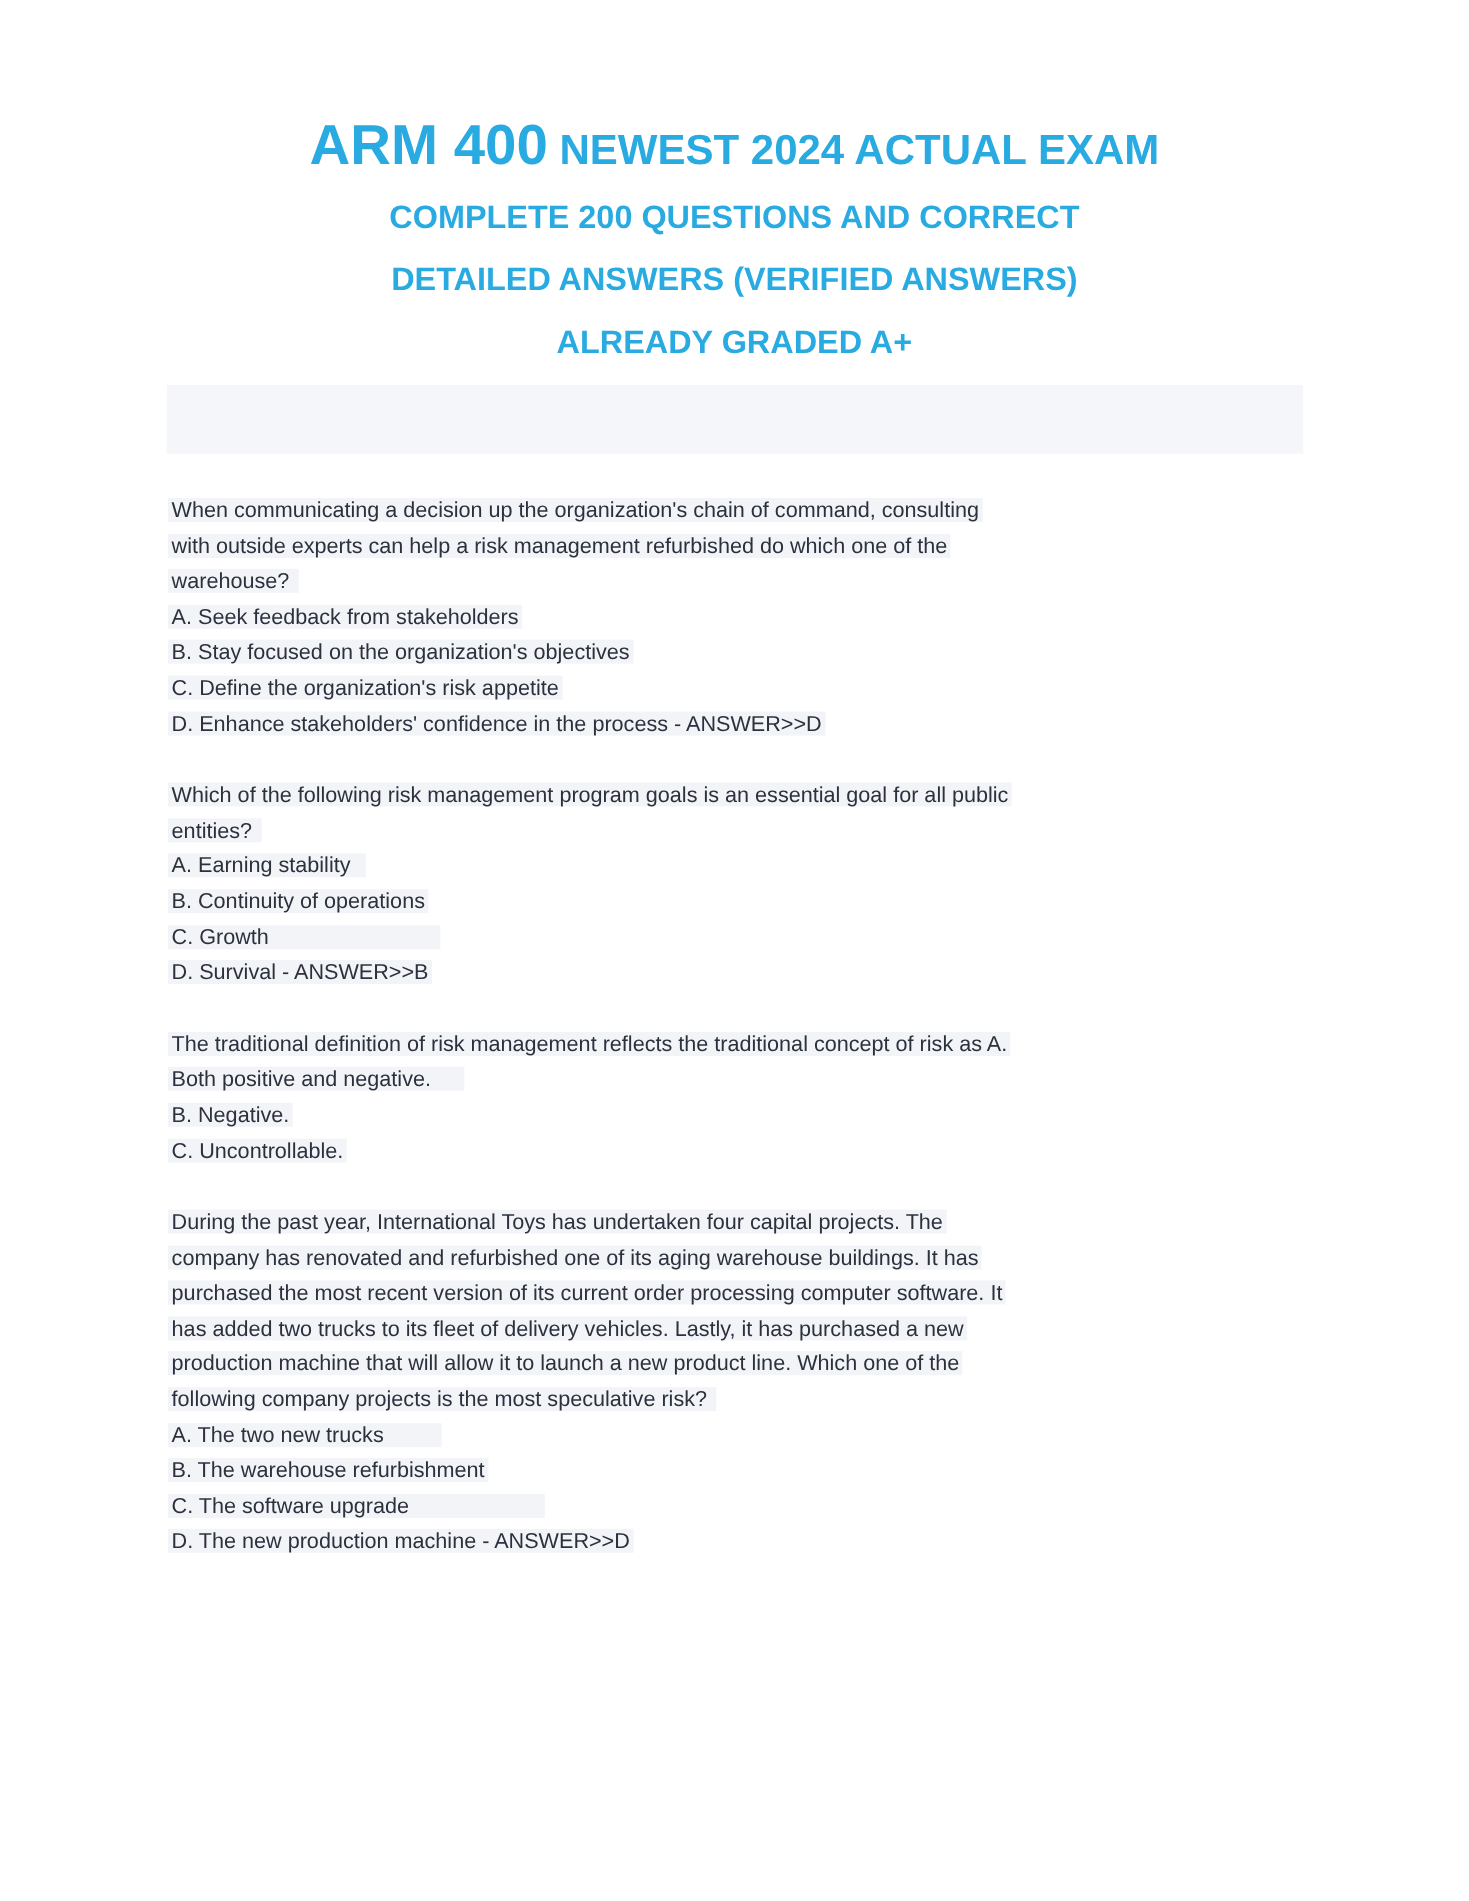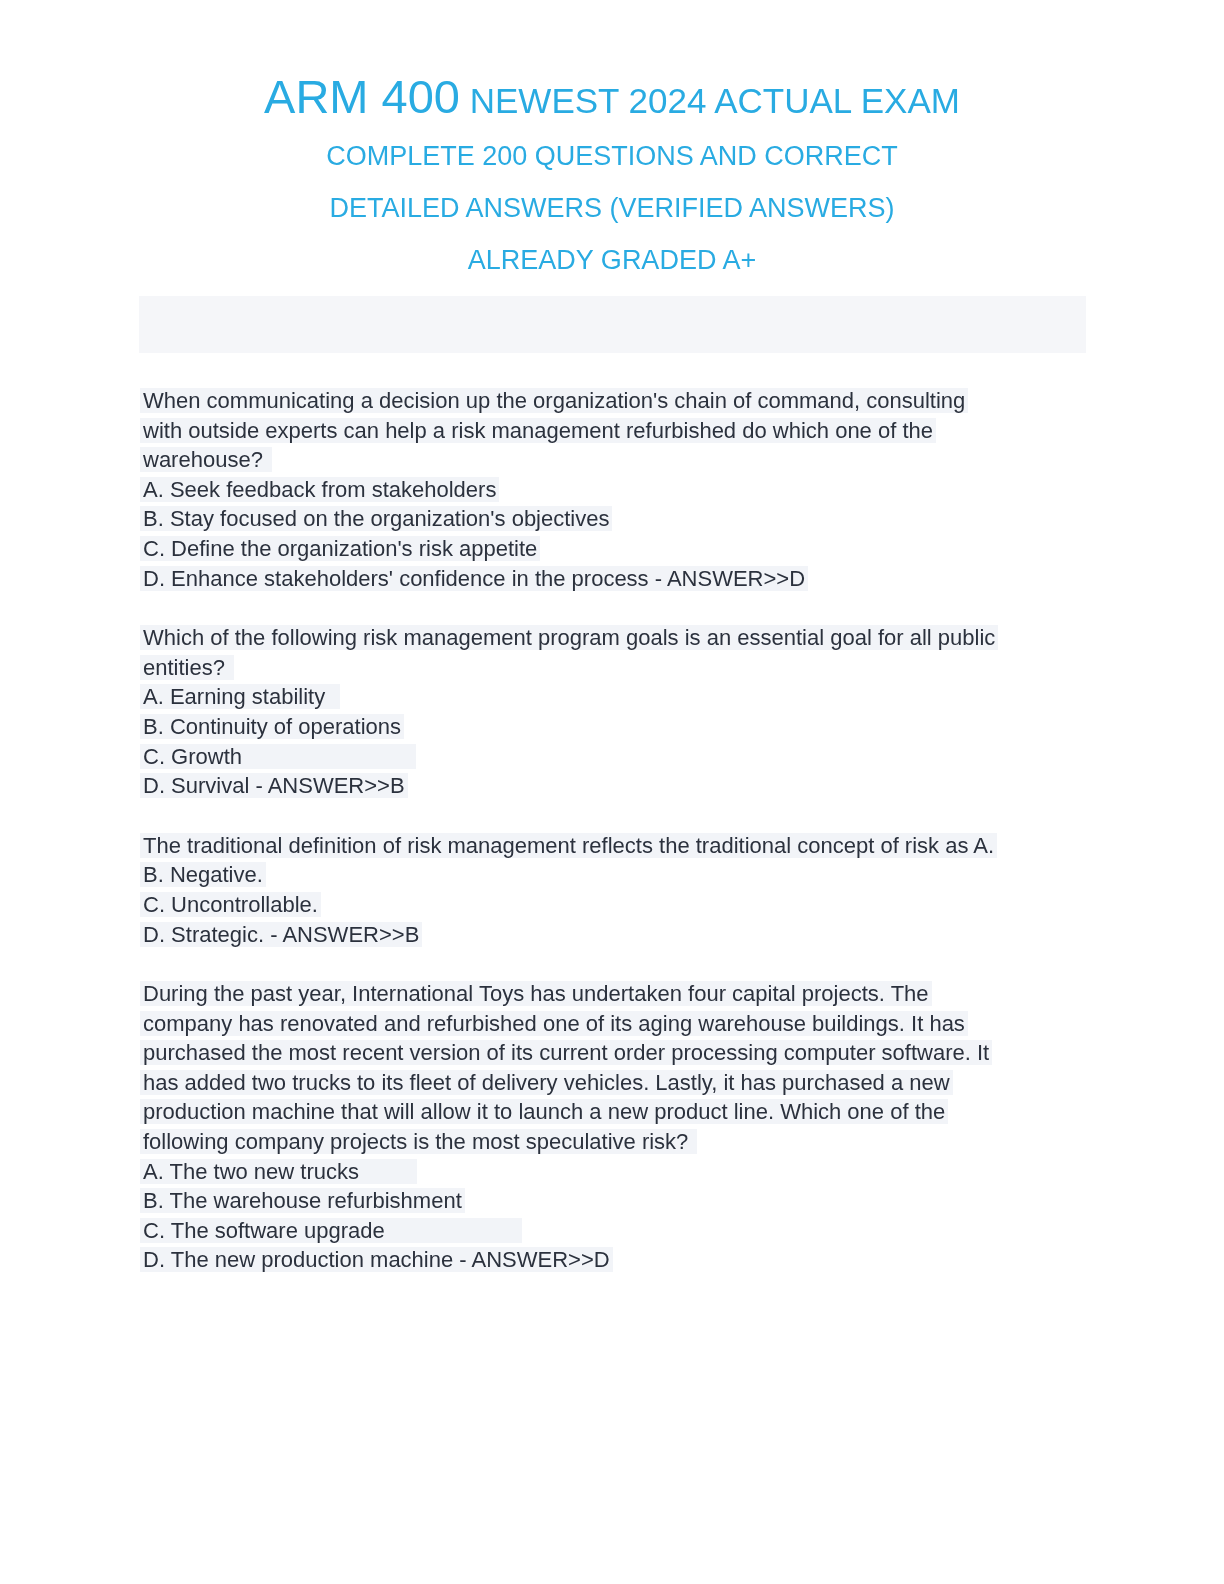--- a/index.html
+++ b/index.html
@@ -11,39 +11,39 @@
   }
   *{margin:0;padding:0;box-sizing:border-box;}
   html,body{background:#ffffff;}
   body{
     width:1224px;height:1584px;
     background:var(--page-bg);
     overflow:hidden;
     font-family:"Liberation Sans","DejaVu Sans",sans-serif;
   }
   .title{
-    padding-top:68px;
+    padding-top:92px;
     text-align:center;
     color:var(--accent);
-    font-weight:400;
+    font-weight:700;
     width:1060px;
     margin:0 auto;
   }
   .title-line1{font-size:35px;line-height:58px;white-space:pre;}
   .title-line1 .big{font-size:47px;}
   .title-line{font-size:27px;line-height:52px;white-space:pre;}
   .title-bar{
     width:947px;height:57px;
     margin:10px auto 0 auto;
     background:var(--bar);
   }
   .content{
     margin:33px 0 0 140px;
     width:1010px;
-    font-size:22px;
+    font-size:18px;
     color:var(--text);
   }
   .question{margin-bottom:30px;}
   .line{
     line-height:29.6px;
     height:29.6px;
     white-space:pre;
   }
   .hl{
     background:var(--hl);
@@ -76,23 +76,23 @@
     <div class="question">
       <div class="line"><span class="hl">Which of the following risk management program goals is an essential goal for all public</span></div>
       <div class="line"><span class="hl">entities? </span></div>
       <div class="line"><span class="hl">A. Earning stability  </span></div>
       <div class="line"><span class="hl">B. Continuity of operations</span></div>
       <div class="line"><span class="hl">C. Growth                            </span></div>
       <div class="line"><span class="hl">D. Survival - ANSWER&gt;&gt;B</span></div>
     </div>
     <div class="question">
       <div class="line"><span class="hl">The traditional definition of risk management reflects the traditional concept of risk as A.</span></div>
+      <div class="line"><span class="hl">Both positive and negative.     </span></div>
       <div class="line"><span class="hl">B. Negative.</span></div>
       <div class="line"><span class="hl">C. Uncontrollable.</span></div>
-      <div class="line"><span class="hl">D. Strategic. - ANSWER&gt;&gt;B</span></div>
     </div>
     <div class="question">
       <div class="line"><span class="hl">During the past year, International Toys has undertaken four capital projects. The</span></div>
       <div class="line"><span class="hl">company has renovated and refurbished one of its aging warehouse buildings. It has</span></div>
       <div class="line"><span class="hl">purchased the most recent version of its current order processing computer software. It</span></div>
       <div class="line"><span class="hl">has added two trucks to its fleet of delivery vehicles. Lastly, it has purchased a new</span></div>
       <div class="line"><span class="hl">production machine that will allow it to launch a new product line. Which one of the</span></div>
       <div class="line"><span class="hl">following company projects is the most speculative risk? </span></div>
       <div class="line"><span class="hl">A. The two new trucks         </span></div>
       <div class="line"><span class="hl">B. The warehouse refurbishment</span></div>

